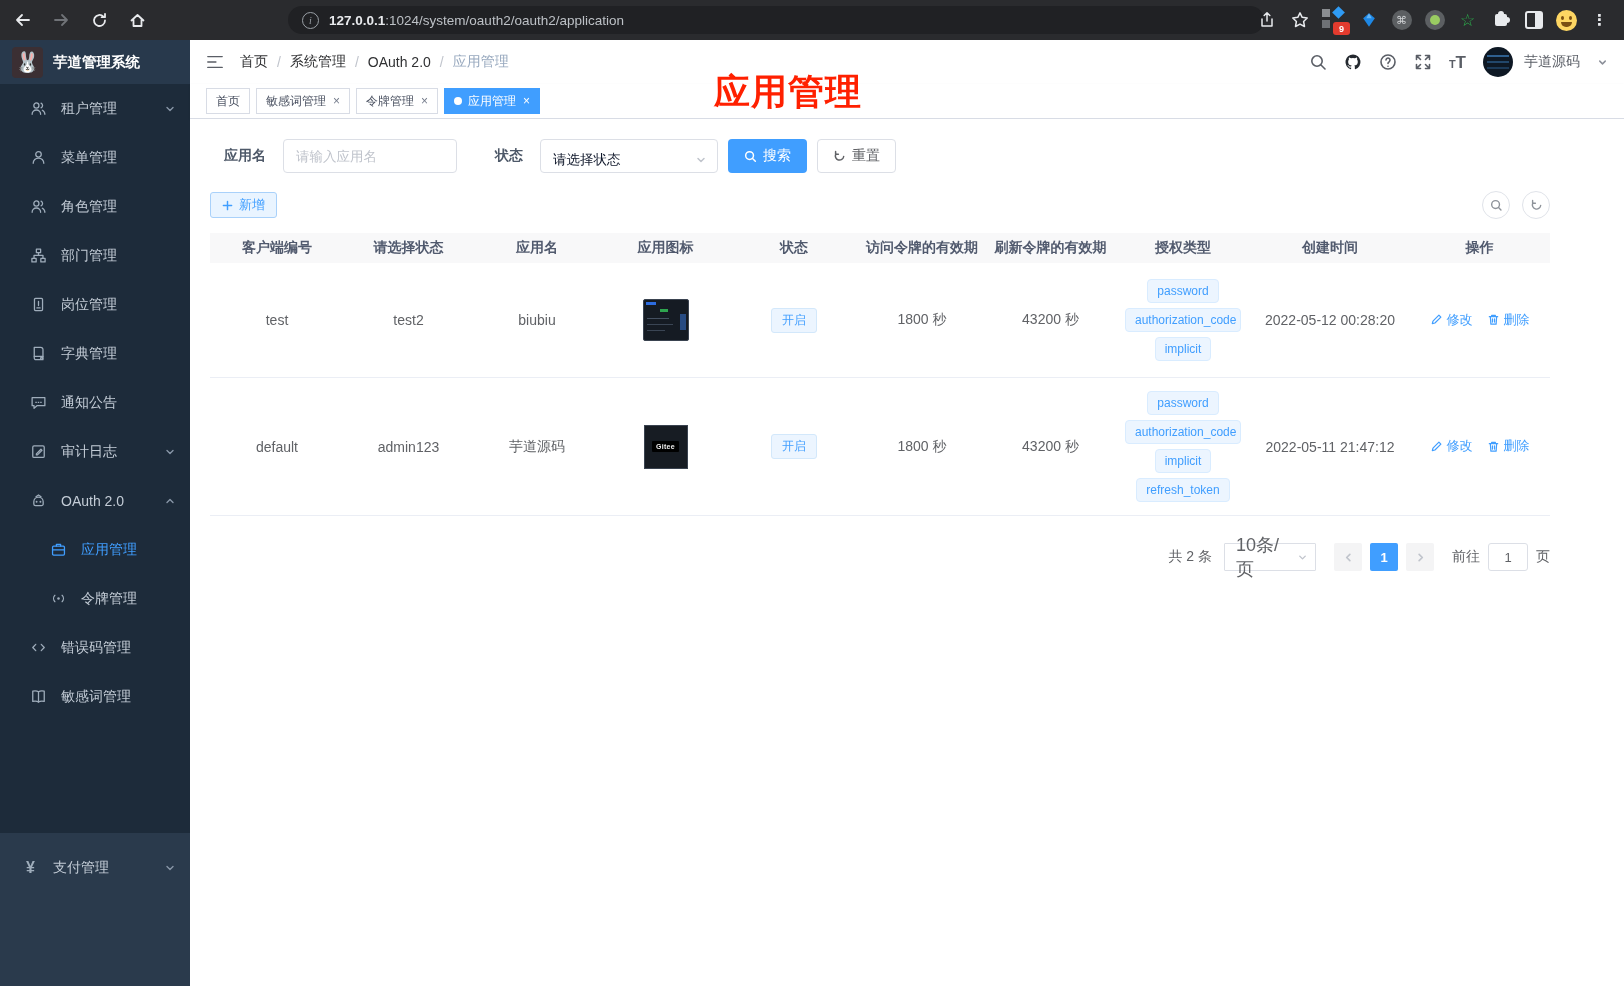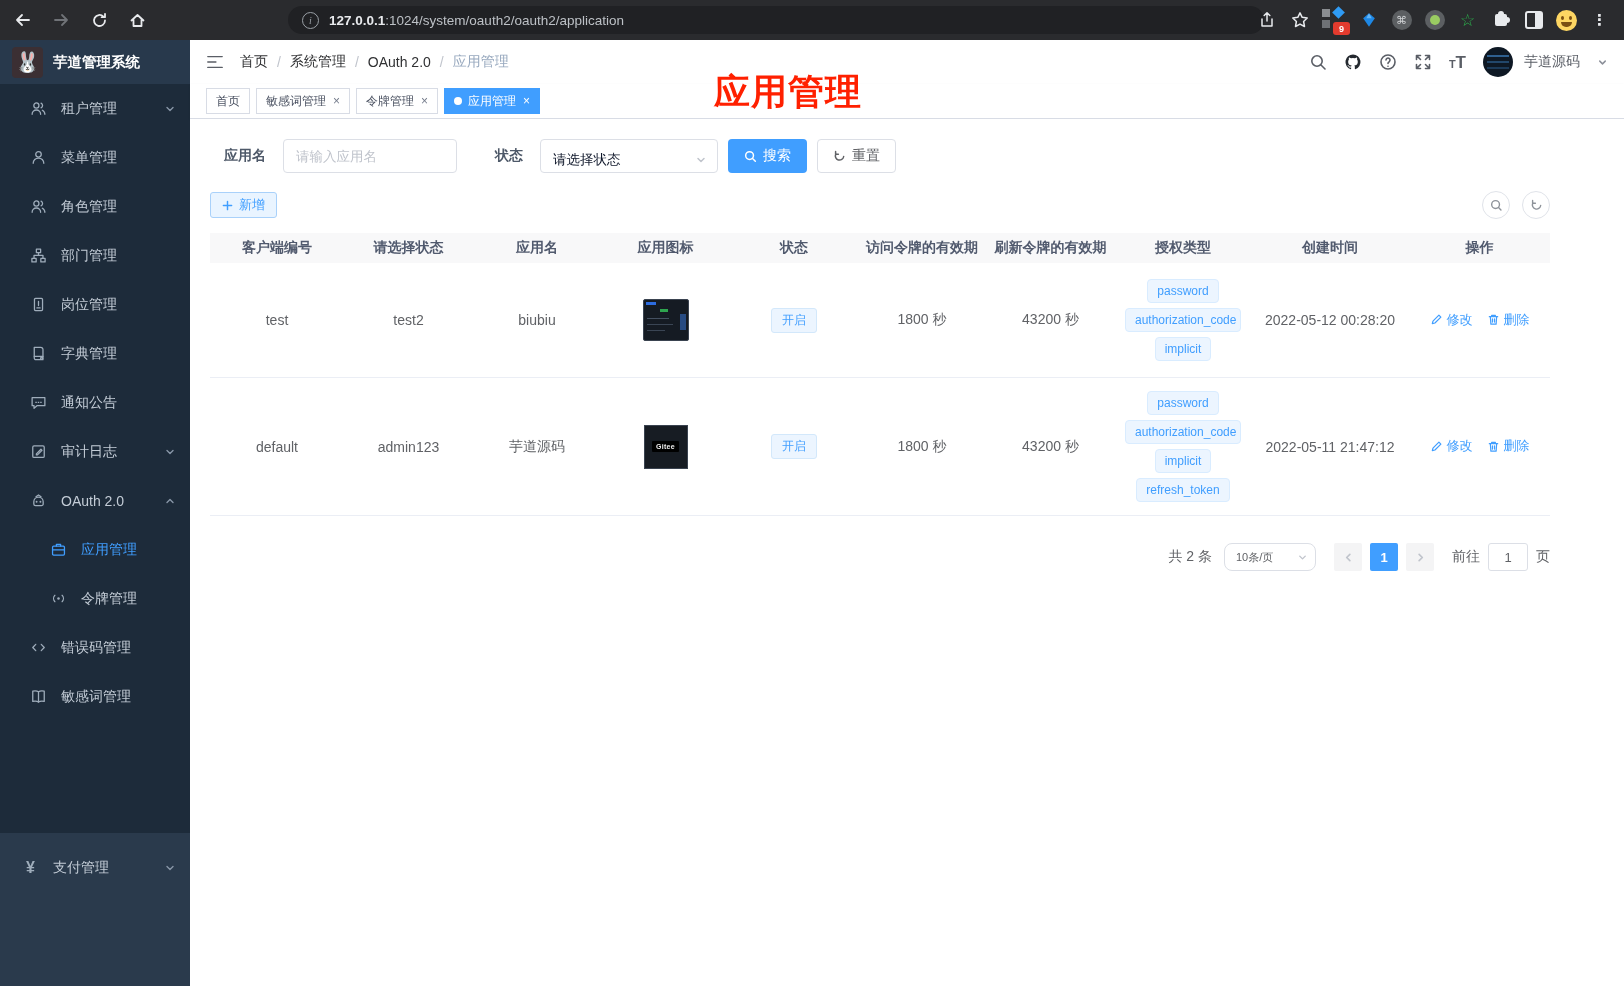--- a/index.html
+++ b/index.html
@@ -139,22 +139,22 @@
   .stag{display:inline-block;padding:0 10px;height:25px;line-height:23px;box-sizing:border-box;background:#ecf5ff;
     border:1px solid #d3e8fb;color:#409eff;border-radius:3px;font-size:12px;}
   .gtags{display:flex;flex-direction:column;align-items:center;gap:5px;}
   .gtag{display:block;width:fit-content;max-width:116px;overflow:hidden;white-space:nowrap;box-sizing:border-box;
     padding:0 9px;height:24px;line-height:22px;background:#ecf5ff;border:1px solid #d9ecff;color:#409eff;border-radius:4px;font-size:12px;}
   .alink{display:inline-flex;align-items:center;gap:4px;color:#409eff;font-size:13px;cursor:pointer;margin:0 7px;}
   .alink svg{width:13px;height:13px;fill:none;stroke:currentColor;stroke-width:1.3;stroke-linecap:round;stroke-linejoin:round;}
 
   
   .pagination{margin-top:27px;width:1340px;display:flex;align-items:center;justify-content:flex-end;gap:12px;font-size:14px;color:#606266;}
-  .psel{width:92px;height:28px;box-sizing:border-box;border:1px solid #dcdfe6;border-radius:8px;display:flex;align-items:center;
-    padding:0 7px 0 11px;font-size:11px;color:#606266;cursor:pointer;}
+  .psel{width:92px;height:28px;box-sizing:border-box;border:1px solid #dcdfe6;border-radius:1px;display:flex;align-items:center;
+    padding:0 7px 0 11px;font-size:18px;color:#606266;cursor:pointer;}
   .psel .sv{margin-left:auto;display:flex;}
   .psel svg{width:11px;height:11px;fill:none;stroke:#c0c4cc;stroke-width:1.5;stroke-linecap:round;stroke-linejoin:round;}
   .pager{display:flex;align-items:center;gap:8px;margin:0 6px;}
   .pbtn{width:28px;height:28px;border-radius:2px;background:#f4f4f5;display:flex;align-items:center;justify-content:center;cursor:pointer;}
   .pbtn svg{width:11px;height:11px;fill:none;stroke:#c0c4cc;stroke-width:1.8;stroke-linecap:round;stroke-linejoin:round;}
   .pnum{width:28px;height:28px;border-radius:2px;background:#409eff;color:#fff;font-size:13px;font-weight:700;
     display:flex;align-items:center;justify-content:center;cursor:pointer;}
   .goto{display:flex;align-items:center;gap:8px;}
   .ginput{width:40px;height:28px;box-sizing:border-box;border:1px solid #dcdfe6;border-radius:3px;text-align:center;
     font-size:13px;color:#606266;font-family:inherit;outline:none;}

